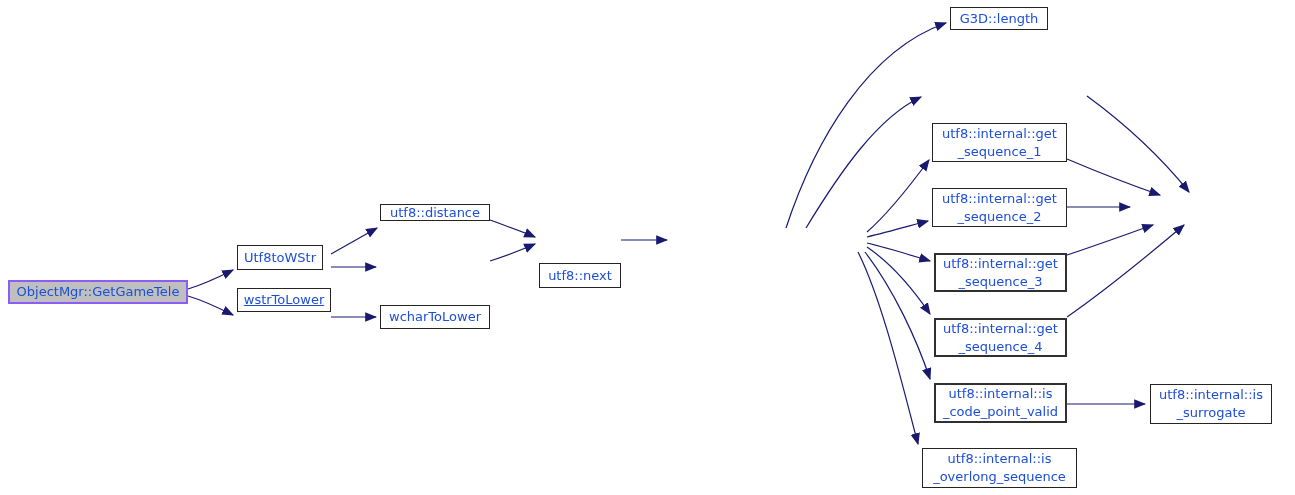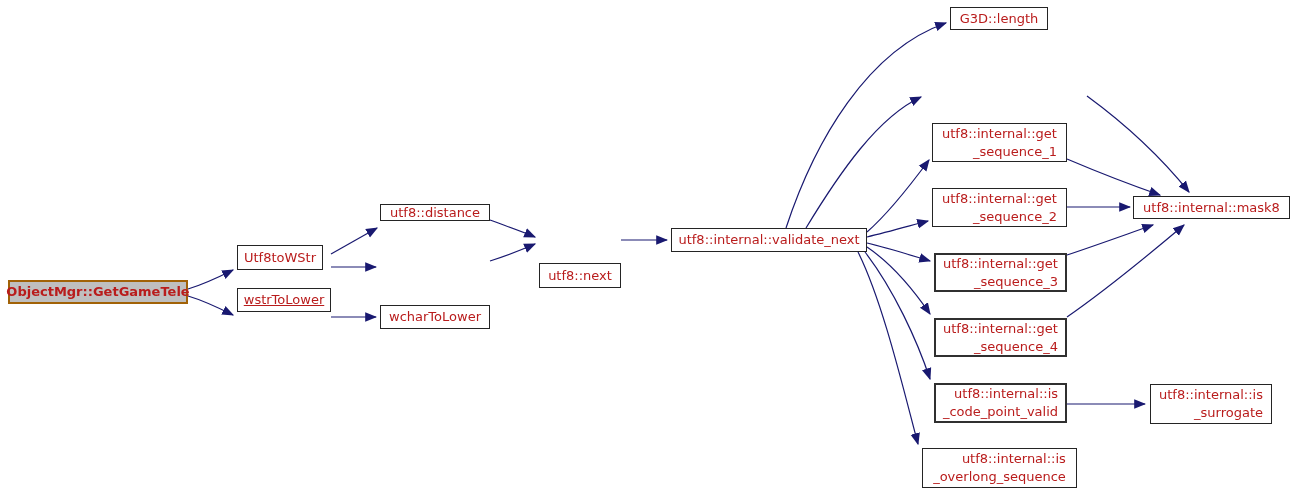--- a/index.html
+++ b/index.html
@@ -10,27 +10,27 @@
     font-family:"DejaVu Sans","Liberation Sans",sans-serif;
     overflow:hidden;
   }
   #edges{position:absolute;left:0;top:0;width:1295px;height:495px;z-index:1;}
   #edges path{fill:none;stroke:#191970;stroke-width:1.2px;}
   .node{
     position:absolute;z-index:2;
     box-sizing:border-box;
     background:#ffffff;
     border:1px solid #242424;
-    color:#b91c1c;
+    color:#1d4ed8;
     font-size:13px;line-height:18px;
     display:flex;align-items:center;justify-content:center;
-    text-align:right;white-space:pre-line;
+    text-align:center;white-space:pre-line;
     cursor:pointer;
   }
-  .node.root{background:#bfbfbf;border:2px solid #a16207;cursor:default;font-weight:bold;}
+  .node.root{background:#bfbfbf;border:2px solid #8b5cf6;cursor:default;}
   .node.bold{border-width:2px;border-color:#303030;}
   
   #n-getgametele {left:8px;   top:280px; width:180px; height:24px;}
   #n-utf8towstr  {left:237px; top:245px; width:86px;  height:25px;}
   #n-wstrtolower {left:237px; top:288px; width:94px;  height:24px;text-decoration:underline;}
   #n-distance    {left:380px; top:204px; width:110px; height:17px;}
   #n-utf8to16    {left:380px; top:255px; width:110px; height:24px;}
   #n-wchartolower{left:380px; top:305px; width:110px; height:24px;}
   #n-next        {left:539px; top:228px; width:82px;  height:25px;margin-top:35px;}
   #n-validatenext{left:671px; top:228px; width:196px; height:24px;}
@@ -79,31 +79,29 @@
     <path marker-end="url(#arrow)" d="M1067,317 C1106,290 1152,252 1184,225"></path>
     <path marker-end="url(#arrow)" d="M1067,404 L1145,404"></path>
   </svg>
 
   <div class="node root" id="n-getgametele">ObjectMgr::GetGameTele</div>
   <div class="node" id="n-utf8towstr">Utf8toWStr</div>
   <div class="node" id="n-wstrtolower">wstrToLower</div>
   <div class="node" id="n-distance">utf8::distance</div>
   <div class="node" id="n-wchartolower">wcharToLower</div>
   <div class="node" id="n-next">utf8::next</div>
-  <div class="node" id="n-validatenext">utf8::internal::validate_next</div>
   <div class="node" id="n-g3dlength">G3D::length</div>
   <div class="node" id="n-gs1">utf8::internal::get
 _sequence_1</div>
   <div class="node" id="n-gs2">utf8::internal::get
 _sequence_2</div>
   <div class="node bold" id="n-gs3">utf8::internal::get
 _sequence_3</div>
   <div class="node bold" id="n-gs4">utf8::internal::get
 _sequence_4</div>
-  <div class="node" id="n-mask8">utf8::internal::mask8</div>
   <div class="node bold" id="n-iscodepoint">utf8::internal::is
 _code_point_valid</div>
   <div class="node" id="n-issurrogate">utf8::internal::is
 _surrogate</div>
   <div class="node" id="n-isoverlong">utf8::internal::is
 _overlong_sequence</div>
 
 </div>
 
 </body></html>

